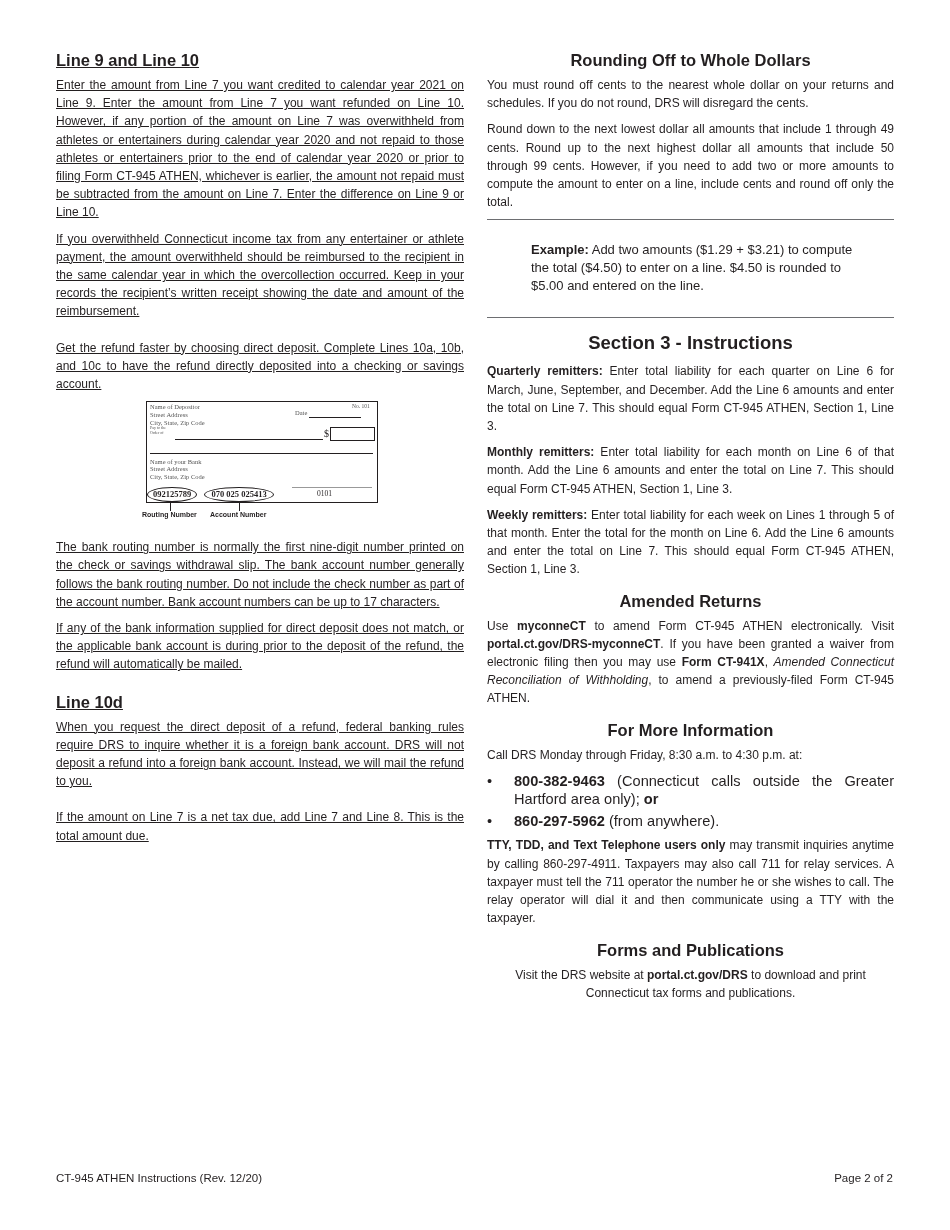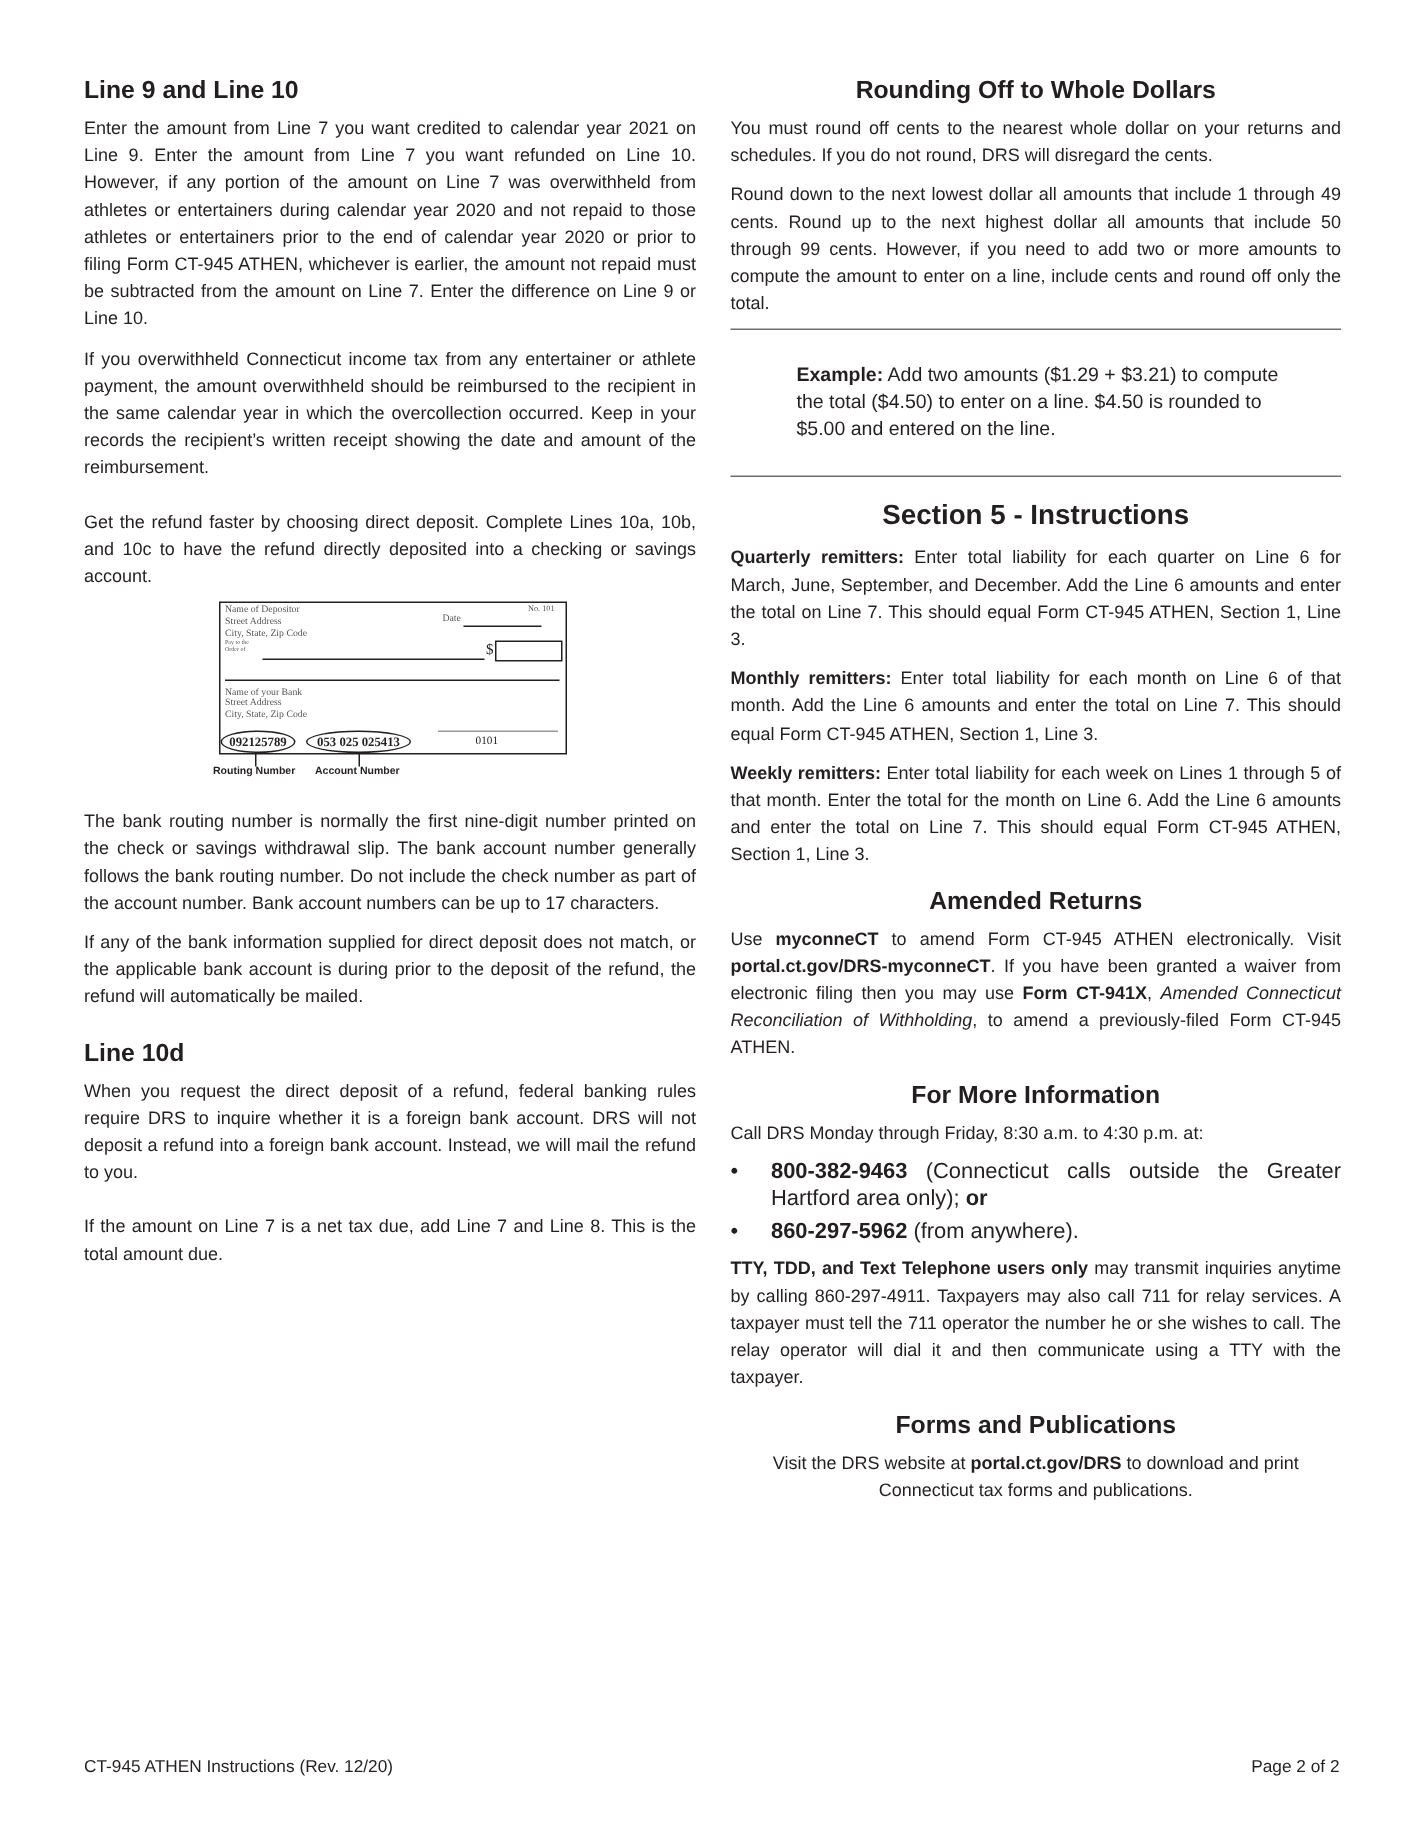--- a/index.html
+++ b/index.html
@@ -1,19 +1,19 @@
 <!DOCTYPE html>
 <html><head>
 <meta charset="utf-8">
 <style>
   html, body { margin: 0; padding: 0; background: #ffffff; }
   body { width: 950px; height: 1230px; position: relative; overflow: hidden;
          font-family: "Liberation Sans", sans-serif; color: #231f20; }
   .col { position: absolute; top: 50px; }
-  .col-left { left: 56px; width: 408px; }
+  .col-left { left: 56px; width: 408px; text-decoration: underline; }
   .col-right { left: 487px; width: 407px; }
   h2 { font-size: 16.5px; font-weight: bold; margin: 0 0 6px 0; line-height: 20px; }
   h2.center { text-align: center; }
   h1 { font-size: 18.5px; font-weight: bold; margin: 0 0 8px 0; text-align: center; line-height: 22px; }
   p { font-size: 12px; line-height: 18.2px; margin: 0 0 8px 0; text-align: justify; }
   .gap { height: 10px; }
   .example { border-top: 1px solid #6d6e71; border-bottom: 1px solid #6d6e71; margin: 4px 0 14px 0; padding: 5px 20px 6px 28px; }
   .example p { font-size: 13px; line-height: 18px; text-align: left; margin: 16px; }
   ul.bullets { list-style: none; padding: 0; margin: 0 0 6px 0; }
   ul.bullets li { position: relative; padding-left: 27px; font-size: 14.6px; line-height: 18.2px; margin-bottom: 4px; text-align: justify; }
@@ -53,21 +53,21 @@
       <div class="t" style="left:3px;top:28px;font-size:4px;line-height:5px;">Order of</div>
       <div class="line" style="left:28px;top:37px;width:148px;"></div>
       <div class="t" style="left:177px;top:27px;font-size:10px;line-height:10px;color:#231f20;">$</div>
       <div class="amt"></div>
       <div class="line" style="left:3px;top:51px;width:223px;"></div>
       <div class="t" style="left:3px;top:56px;">Name of your Bank</div>
       <div class="t" style="left:3px;top:63px;">Street Address</div>
       <div class="t" style="left:3px;top:71px;">City, State, Zip Code</div>
       <div class="line" style="left:145px;top:85px;width:80px;border-color:#999;"></div>
       <div class="num-oval" style="left:0px;top:85px;width:48px;height:13px;">092125789</div>
-      <div class="num-oval" style="left:57px;top:85px;width:68px;height:13px;">053 025 025413</div>
+      <div class="num-oval" style="left:57px;top:85px;width:68px;height:13px;">070 025 025413</div>
       <div class="t" style="left:170px;top:88px;font-size:7.5px;color:#231f20;">0101</div>
     </div>
     <div class="arrow" style="left:24px;"></div>
     <div class="arrow" style="left:93px;"></div>
     <div class="check-label" style="left:-4px;">Routing Number</div>
     <div class="check-label" style="left:64px;">Account Number</div>
   </div>
 
   <p>The bank routing number is normally the first nine-digit number printed on the check or savings withdrawal slip. The bank account number generally follows the bank routing number. Do not include the check number as part of the account number. Bank account numbers can be up to 17 characters.</p>
   <p>If any of the bank information supplied for direct deposit does not match, or the applicable bank account is during prior to the deposit of the refund, the refund will automatically be mailed.</p>
@@ -81,21 +81,21 @@
 </div>
 
 <div class="col col-right">
   <h2 class="center">Rounding Off to Whole Dollars</h2>
   <p>You must round off cents to the nearest whole dollar on your returns and schedules. If you do not round, DRS will disregard the cents.</p>
   <p>Round down to the next lowest dollar all amounts that include 1 through 49 cents. Round up to the next highest dollar all amounts that include 50 through 99 cents. However, if you need to add two or more amounts to compute the amount to enter on a line, include cents and round off only the total.</p>
   <div class="example">
     <p><b>Example:</b><span> Add two amounts ($1.29 + $3.21) to compute the total ($4.50) to enter on a line. $4.50 is rounded to $5.00 and entered on the line.</span></p>
   </div>
 
-  <h1>Section 5 - Instructions</h1>
+  <h1>Section 3 - Instructions</h1>
   <p><b>Quarterly remitters:</b><span> Enter total liability for each quarter on Line 6 for March, June, September, and December. Add the Line 6 amounts and enter the total on Line 7. This should equal Form CT-945 ATHEN, Section 1, Line 3.</span></p>
   <p><b>Monthly remitters:</b><span> Enter total liability for each month on Line 6 of that month. Add the Line 6 amounts and enter the total on Line 7. This should equal Form CT-945 ATHEN, Section 1, Line 3.</span></p>
   <p><b>Weekly remitters:</b><span> Enter total liability for each week on Lines 1 through 5 of that month. Enter the total for the month on Line 6. Add the Line 6 amounts and enter the total on Line 7. This should equal Form CT-945 ATHEN, Section 1, Line 3.</span></p>
   <div style="height:4px"></div>
 
   <h2 class="center">Amended Returns</h2>
   <p><span>Use </span><b>myconneCT</b><span> to amend Form CT-945 ATHEN electronically. Visit </span><b>portal.ct.gov/DRS-myconneCT</b><span>. If you have been granted a waiver from electronic filing then you may use </span><b>Form CT-941X</b><span>, </span><i>Amended Connecticut Reconciliation of Withholding</i><span>, to amend a previously-filed Form CT-945 ATHEN.</span></p>
   <div style="height:4px"></div>
 
   <h2 class="center">For More Information</h2>

